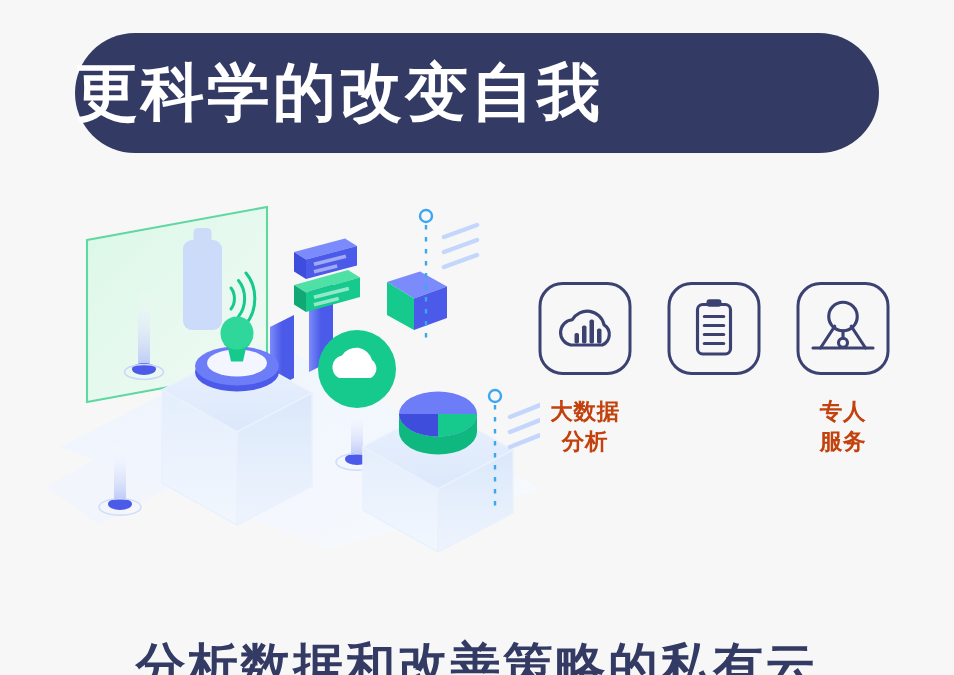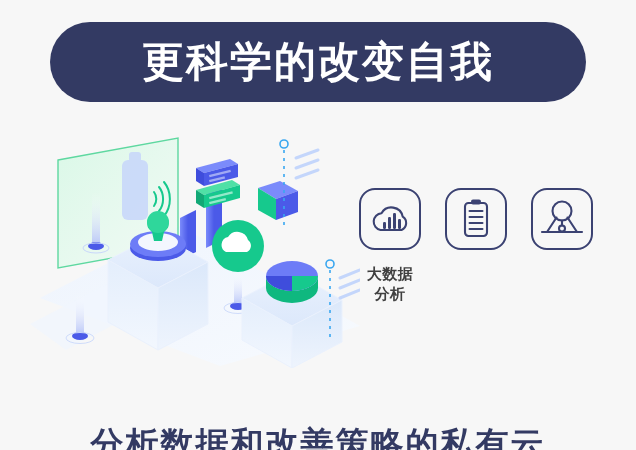--- a/index.html
+++ b/index.html
@@ -8,21 +8,21 @@
     background:#f7f7f7;
     font-family:"DejaVu Sans","Liberation Sans",sans-serif;
     overflow:hidden;position:relative;
   }
   .stage{position:absolute;left:0;top:0;width:636px;height:450px;}
 
   
   .title-pill{
     position:absolute;left:50px;top:22px;width:536px;height:80px;
     background:#333a63;border-radius:40px;
-    display:flex;align-items:center;justify-content:center;
+    display:flex;align-items:center;justify-content:flex-start;
   }
   .title-text{
     color:#ffffff;font-size:42px;font-weight:bold;
     letter-spacing:2px;line-height:1;white-space:nowrap;
   }
 
   
   .tagline{
     position:absolute;left:0;top:382px;width:636px;
     text-align:center;color:#333a63;
@@ -34,21 +34,21 @@
     position:absolute;left:352px;top:188px;width:248px;height:148px;
     display:flex;justify-content:space-between;align-items:flex-start;
   }
   .feature{width:76px;display:flex;flex-direction:column;align-items:center;}
   .feature-icon{
     width:62px;height:62px;border:2px solid #3b4272;border-radius:16px;
     display:flex;align-items:center;justify-content:center;box-sizing:border-box;
     background:#f7f7f7;
   }
   .feature-label{
-    margin-top:14px;text-align:center;color:#404040;
+    margin-top:14px;text-align:center;color:#c2410c;
     font-size:15px;font-weight:bold;line-height:1.35;letter-spacing:0.5px;
   }
   .feature-label span{display:block;}
 
   
   .illus{position:absolute;left:30px;top:128px;width:330px;height:240px;}
   .illus svg{display:block;}
 </style>
 </head>
 <body>
@@ -260,19 +260,23 @@
     <div class="feature">
       <div class="feature-icon">
         <svg width="46" height="42" viewBox="0 0 46 42">
           <circle cx="23" cy="13" r="9.5" fill="none" stroke="#3b4272" stroke-width="2.1"></circle>
           <path d="M8 34 L17.5 19.5 M38 34 L28.5 19.5" stroke="#3b4272" stroke-width="2.1" stroke-linecap="round"></path>
           <path d="M23 22.5 v5" stroke="#3b4272" stroke-width="2.1" stroke-linecap="round"></path>
           <circle cx="23" cy="30.5" r="3" fill="none" stroke="#3b4272" stroke-width="2.1"></circle>
           <line x1="3" y1="34" x2="43" y2="34" stroke="#3b4272" stroke-width="2.1" stroke-linecap="round"></line>
         </svg>
       </div>
+      <div class="feature-label">
+        <span>专人</span>
+        <span>服务</span>
+      </div>
     </div>
 
   </div>
 
   <div class="tagline">分析数据和改善策略的私有云</div>
 
 </div>
 
 </body></html>

